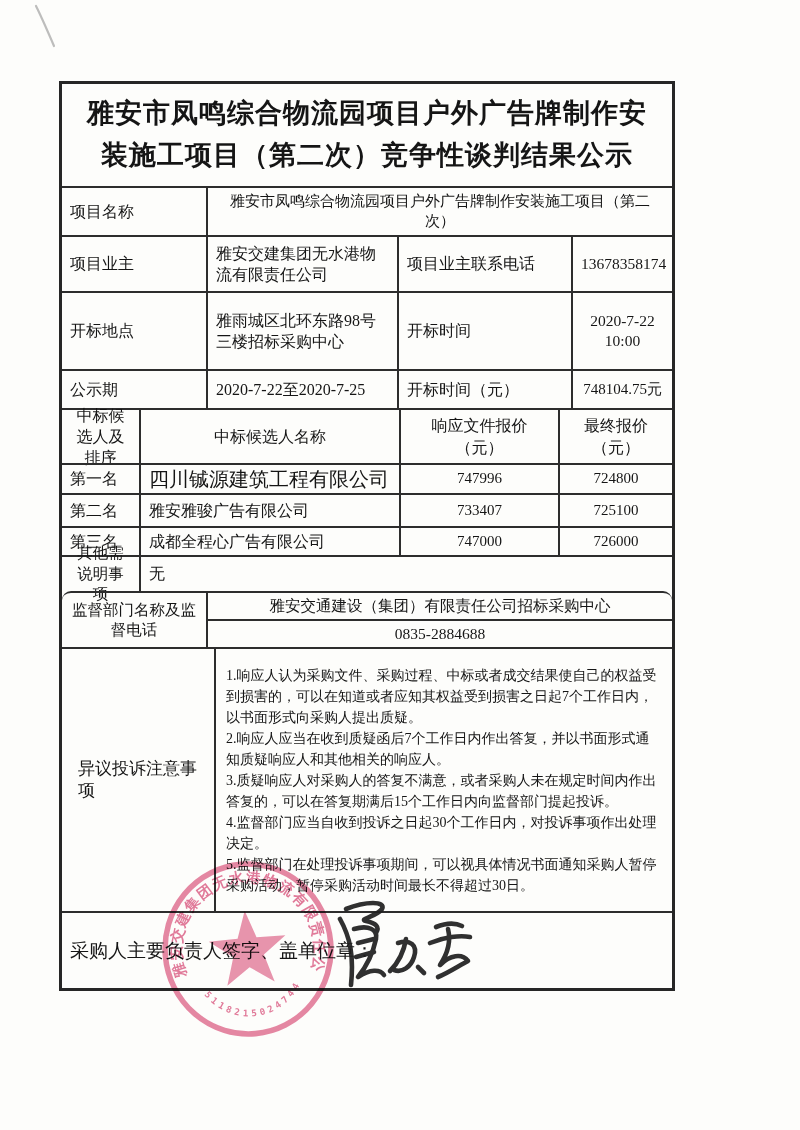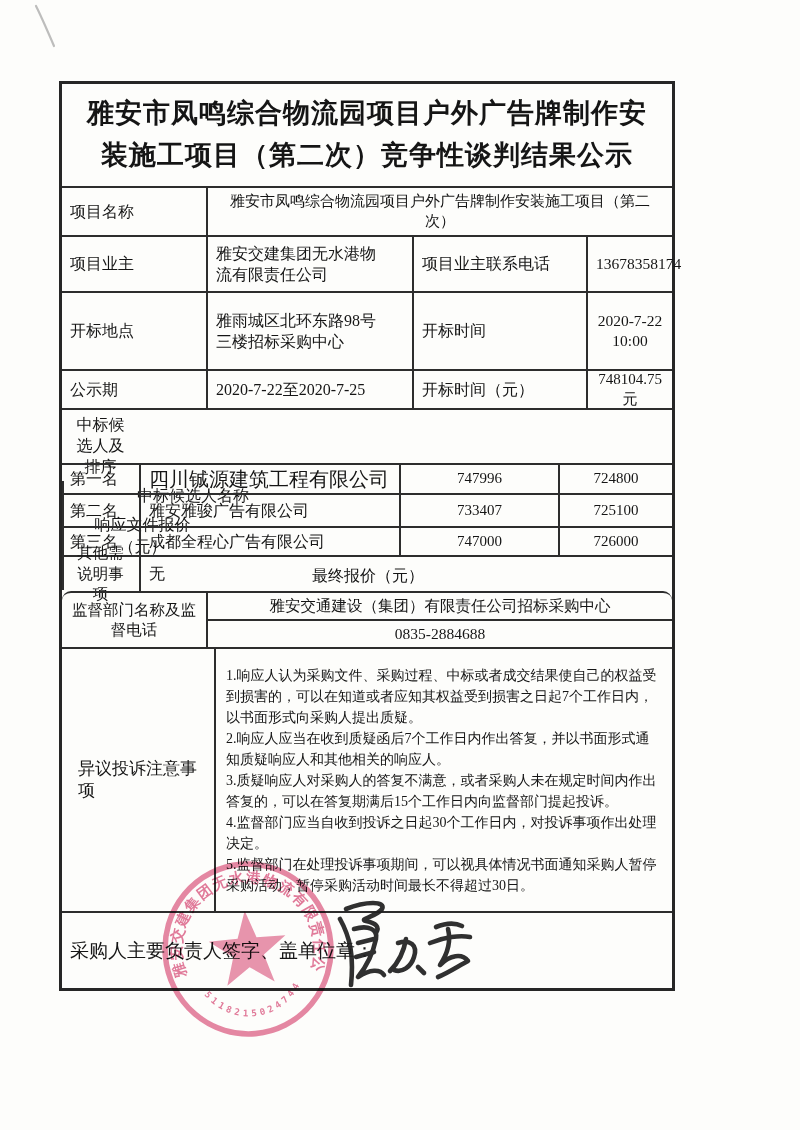--- a/index.html
+++ b/index.html
@@ -35,25 +35,25 @@
   .val { font-size:15px; }
 
   .row-name   { height:49px; }
   .row-owner  { height:56px; }
   .row-place  { height:78px; }
   .row-period { height:39px; }
 
   .w-label  { width:144px; flex:none; }
   .w-rest   { flex:1; }
   .w-col2   { width:191px; flex:none; }
-  .w-col3   { width:174px; flex:none;margin-left:15px; }
+  .w-col3   { width:174px; flex:none; }
 
   .center   { justify-content:center; text-align:center; }
 
-  .row-chdr { height:55px;flex-direction:column; }
+  .row-chdr { height:55px; }
   .row-c1 { height:30px; }
   .row-c2 { height:33px; }
   .row-c3 { height:29px; }
   .w-rank { width:77px; flex:none; }
   .w-cname { width:260px; flex:none; }
   .w-cprice { width:159px; flex:none; }
   .chdr { font-size:16px; }
 
   .row-other { height:36px; }
   .row-superv { height:56px;border-radius:9px; }

